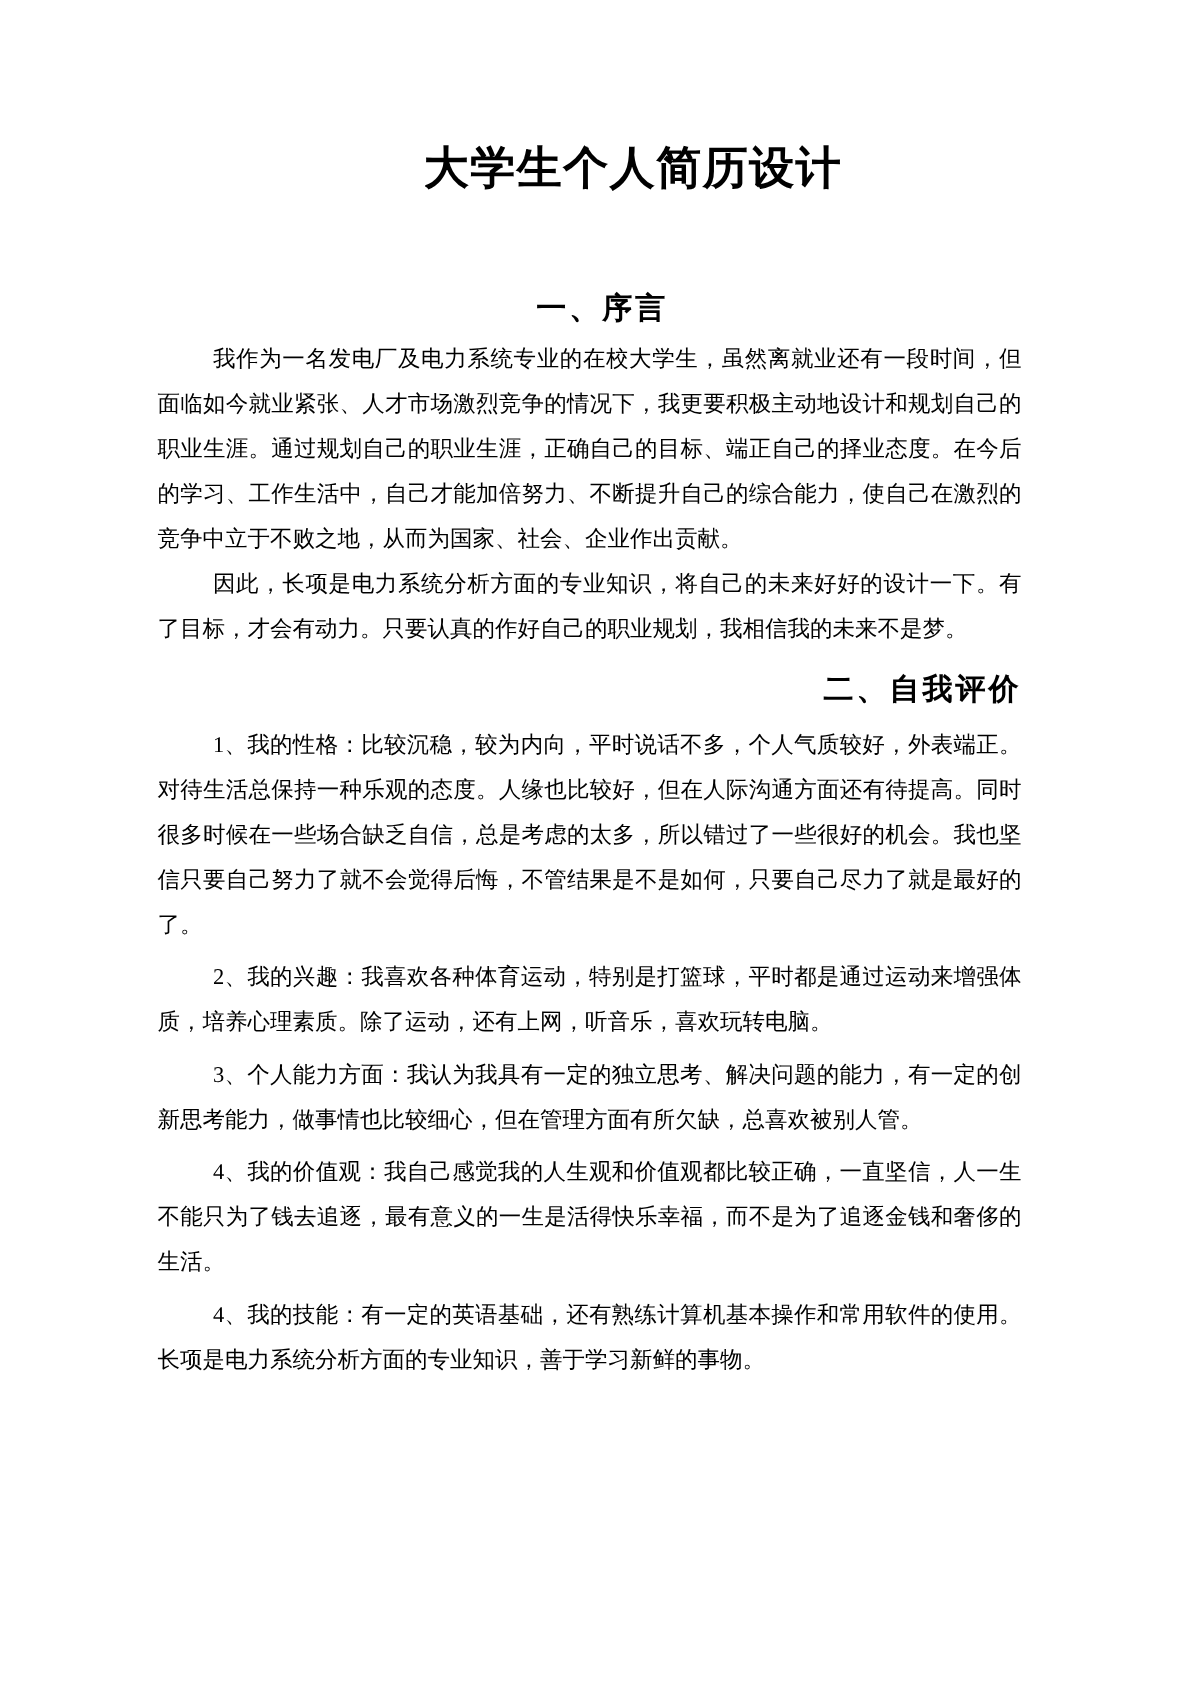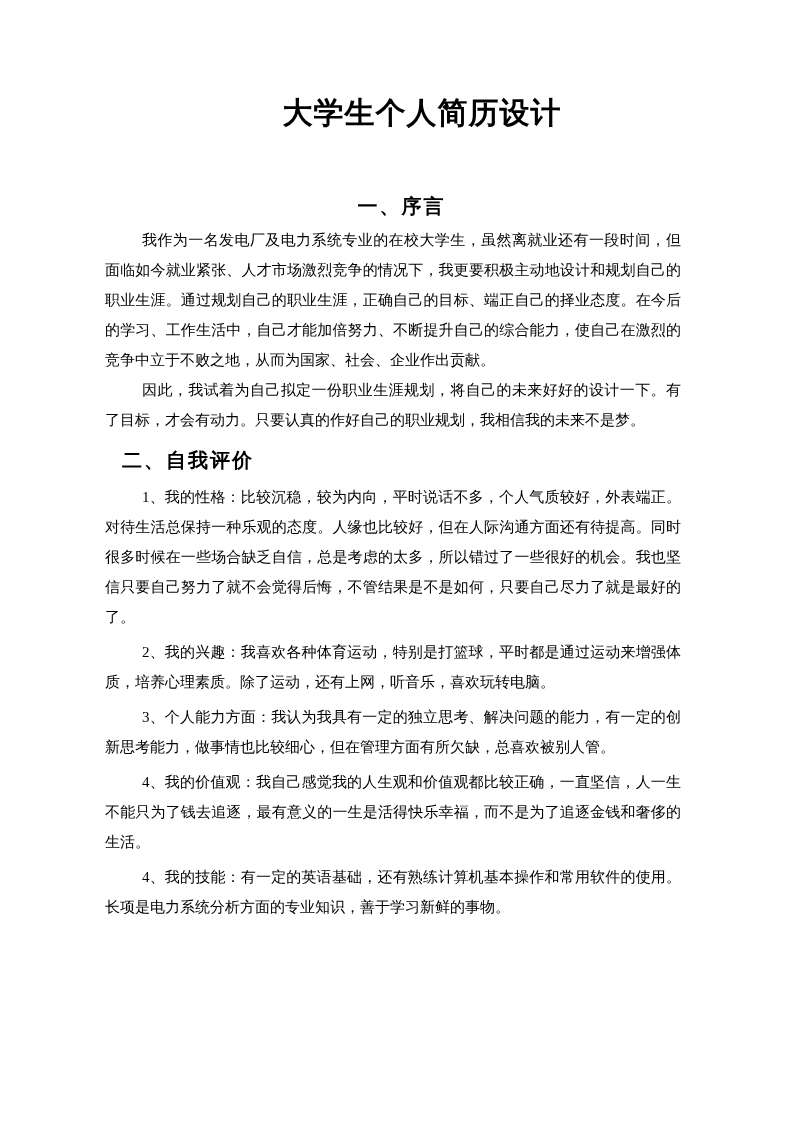--- a/index.html
+++ b/index.html
@@ -35,20 +35,21 @@
     line-height: 28px;
     margin: 0 0 0 17px;
     letter-spacing: 2px;
   }
   .sec-heading.first {
     margin-top: 58px;
     text-align: center;
   }
   .sec-heading.second {
     margin-top: 11px;
+    text-align: right;
   }
   .para {
     font-family: "Liberation Serif", "DejaVu Serif", serif;
     font-size: 15px;
     line-height: 30px;
     text-align: justify;
     text-indent: 37px;
     margin: 0;
     color: #000000;
   }
@@ -59,21 +60,21 @@
 </head>
 <body>
 
 <div class="page">
 
   <h1 class="doc-title">大学生个人简历设计</h1>
 
   <section class="sec1">
     <h2 class="sec-heading first">一、序言</h2>
     <p class="para">我作为一名发电厂及电力系统专业的在校大学生，虽然离就业还有一段时间，但面临如今就业紧张、人才市场激烈竞争的情况下，我更要积极主动地设计和规划自己的职业生涯。通过规划自己的职业生涯，正确自己的目标、端正自己的择业态度。在今后的学习、工作生活中，自己才能加倍努力、不断提升自己的综合能力，使自己在激烈的竞争中立于不败之地，从而为国家、社会、企业作出贡献。</p>
-    <p class="para">因此，我试着为自己拟定一份职业生涯规划，将自己的未来好好的设计一下。有了目标，才会有动力。只要认真的作好自己的职业规划，我相信我的未来不是梦。</p>
+    <p class="para">因此，长项是电力系统分析方面的专业知识，将自己的未来好好的设计一下。有了目标，才会有动力。只要认真的作好自己的职业规划，我相信我的未来不是梦。</p>
   </section>
 
   <section class="sec2">
     <h2 class="sec-heading second">二、自我评价</h2>
     <p class="para">1、我的性格：比较沉稳，较为内向，平时说话不多，个人气质较好，外表端正。对待生活总保持一种乐观的态度。人缘也比较好，但在人际沟通方面还有待提高。同时很多时候在一些场合缺乏自信，总是考虑的太多，所以错过了一些很好的机会。我也坚信只要自己努力了就不会觉得后悔，不管结果是不是如何，只要自己尽力了就是最好的了。</p>
     <p class="para">2、我的兴趣：我喜欢各种体育运动，特别是打篮球，平时都是通过运动来增强体质，培养心理素质。除了运动，还有上网，听音乐，喜欢玩转电脑。</p>
     <p class="para">3、个人能力方面：我认为我具有一定的独立思考、解决问题的能力，有一定的创新思考能力，做事情也比较细心，但在管理方面有所欠缺，总喜欢被别人管。</p>
     <p class="para">4、我的价值观：我自己感觉我的人生观和价值观都比较正确，一直坚信，人一生不能只为了钱去追逐，最有意义的一生是活得快乐幸福，而不是为了追逐金钱和奢侈的生活。</p>
     <p class="para">4、我的技能：有一定的英语基础，还有熟练计算机基本操作和常用软件的使用。长项是电力系统分析方面的专业知识，善于学习新鲜的事物。</p>
   </section>

